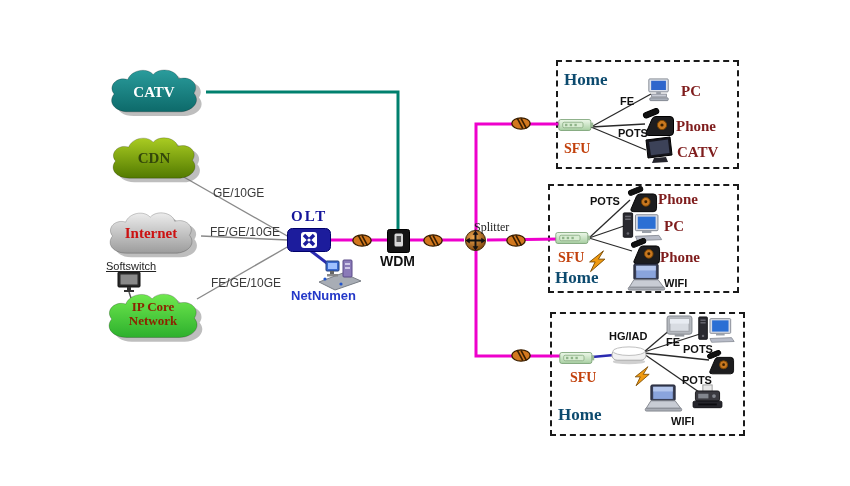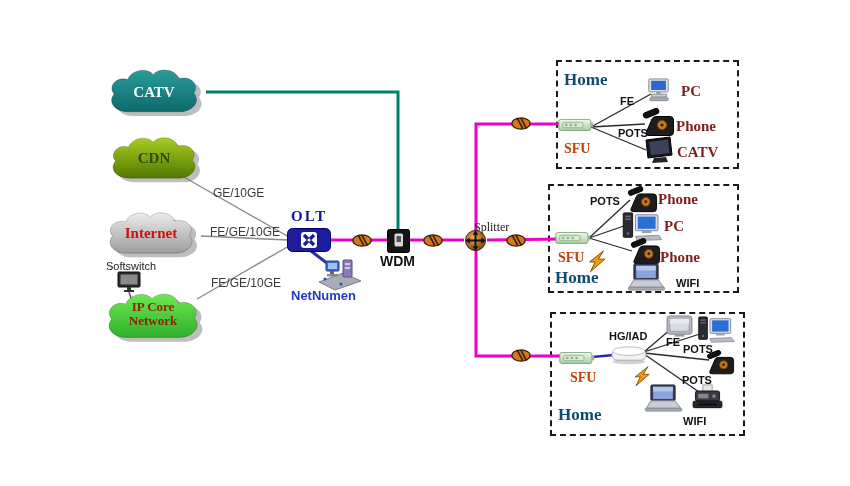--- a/index.html
+++ b/index.html
@@ -6,28 +6,28 @@
   #canvas{position:relative;width:850px;height:486px;background:#ffffff;overflow:hidden;
           font-family:"Liberation Sans",sans-serif;}
   #wires{position:absolute;left:0;top:0;width:850px;height:486px;z-index:1;}
   .icon{position:absolute;z-index:2;}
   .cloud-label{position:absolute;z-index:3;width:100%;text-align:center;
                font-family:"Liberation Serif",serif;font-weight:bold;}
   .lbl{position:absolute;z-index:3;white-space:nowrap;}
   .edge-lbl{font:12px "Liberation Sans",sans-serif;color:#3a3a3a;}
   .port-lbl{font:bold 11px "Liberation Sans",sans-serif;color:#111;}
   .dev-lbl{font:bold 15px "Liberation Serif",serif;color:#7f1d1d;}
-  .wifi-lbl{font:bold 11px "Liberation Sans",sans-serif;color:#111;margin-left:12px;}
+  .wifi-lbl{font:bold 11px "Liberation Sans",sans-serif;color:#111;}
   .home-title{font:bold 17px "Liberation Serif",serif;color:#0c4a6e;}
   .sfu-lbl{font:bold 14px "Liberation Serif",serif;color:#c2410c;}
   .olt-lbl{font:bold 15px "Liberation Serif",serif;color:#14149a;letter-spacing:2px;}
   .netnumen-lbl{font:bold 13px "Liberation Sans",sans-serif;color:#2438c8;}
   .wdm-lbl{font:bold 14px "Liberation Sans",sans-serif;color:#111;}
   .splitter-lbl{font:12px "Liberation Serif",serif;color:#222;margin-top:6px;}
-  .softswitch-lbl{font:11px "Liberation Sans",sans-serif;color:#222;}
+  .softswitch-lbl{font:11px "Liberation Sans",sans-serif;color:#222;text-decoration:underline;}
   .homebox{position:absolute;border:2px dashed #1a1a1a;z-index:0;}
   .wrap2{width:78px;line-height:1.05;}
 </style>
 </head>
 <body>
 
 <div id="canvas">
 
   <svg width="0" height="0" style="position:absolute" aria-hidden="true">
     <defs>

